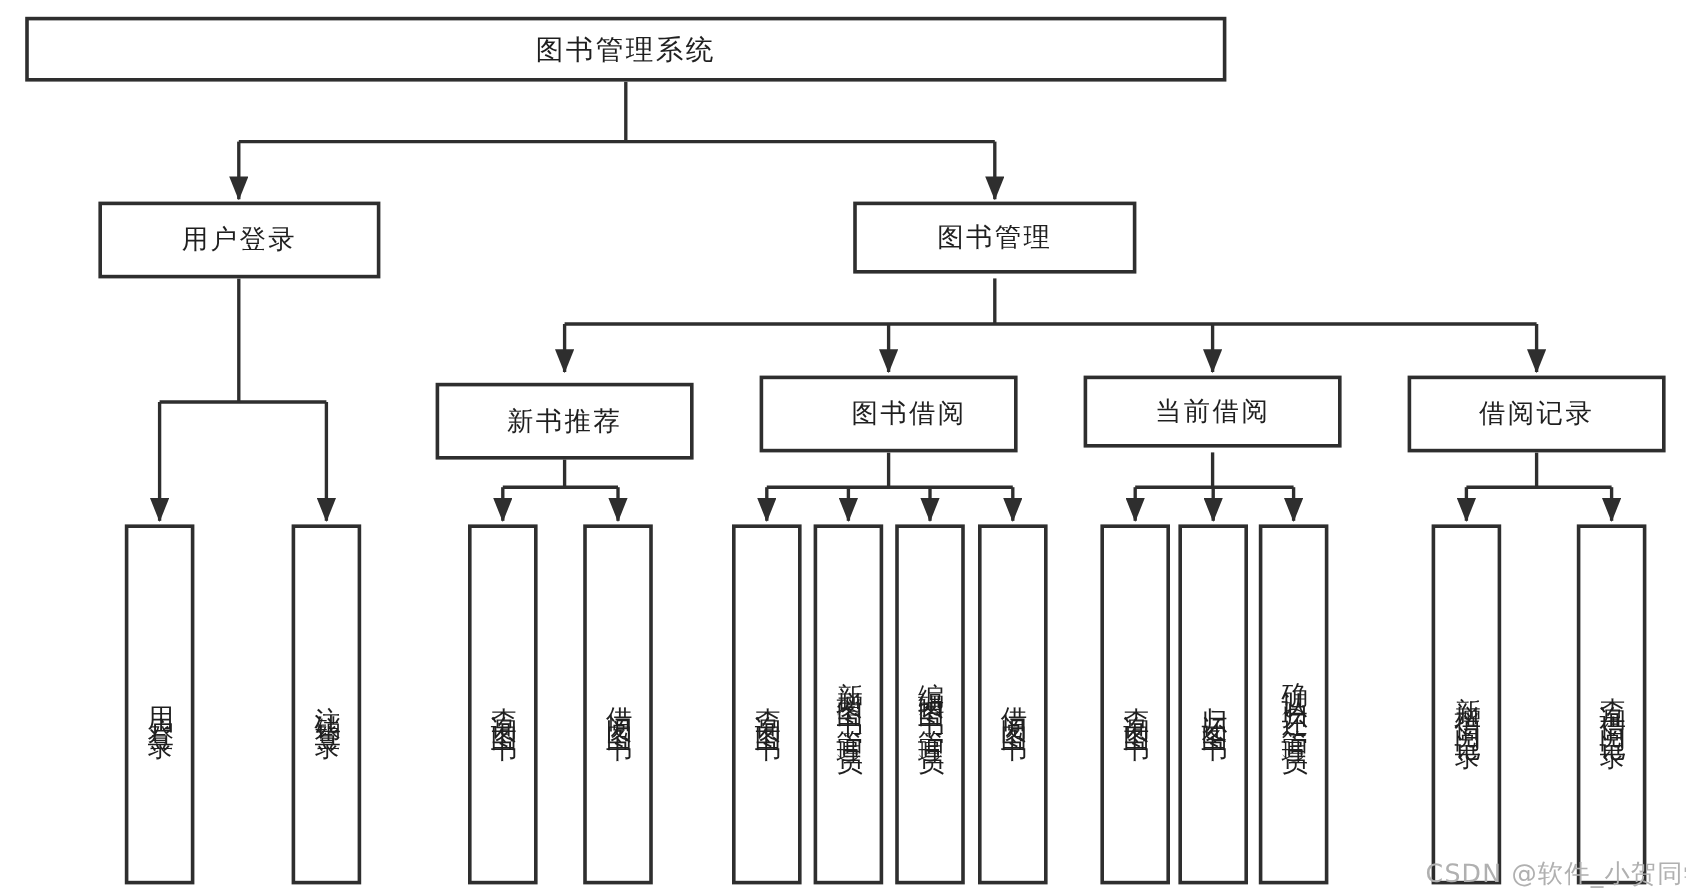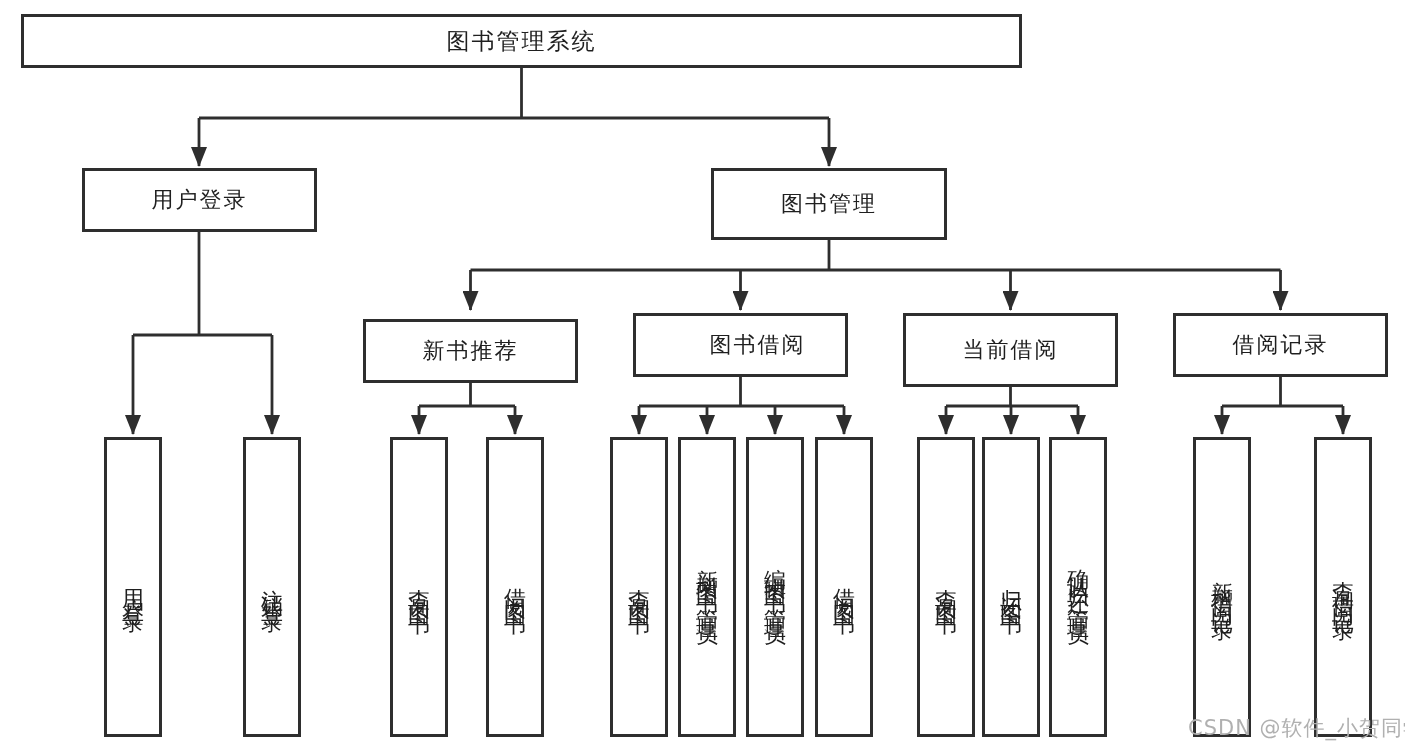--- a/index.html
+++ b/index.html
@@ -103,31 +103,31 @@
     <path class="edge" d="M1343 406 L1343 434" marker-end="url(#arrowhead)"></path>
   </svg>
 
   <div class="node root" style="left:21px;top:14px;width:1001px;height:54px;">
     <span>图书管理系统</span>
   </div>
 
   <div class="node" style="left:82px;top:168px;width:235px;height:64px;">
     <span>用户登录</span>
   </div>
-  <div class="node" style="left:711px;top:168px;width:236px;height:72px;text-align:right;">
+  <div class="node" style="left:711px;top:168px;width:236px;height:60px;text-align:right;">
     <span>图书管理</span>
   </div>
 
   <div class="node" style="left:363px;top:319px;width:215px;height:64px;">
     <span>新书推荐</span>
   </div>
   <div class="node" style="left:633px;top:313px;width:215px;height:64px;padding-left:34px;">
     <span>图书借阅</span>
   </div>
-  <div class="node" style="left:903px;top:313px;width:215px;height:74px;">
+  <div class="node" style="left:903px;top:313px;width:215px;height:60px;">
     <span>当前借阅</span>
   </div>
   <div class="node" style="left:1173px;top:313px;width:215px;height:64px;">
     <span>借阅记录</span>
   </div>
 
   <div class="leaf" style="left:104px;">
     <span class="vtext">用户登录</span>
   </div>
   <div class="leaf" style="left:243px;">

